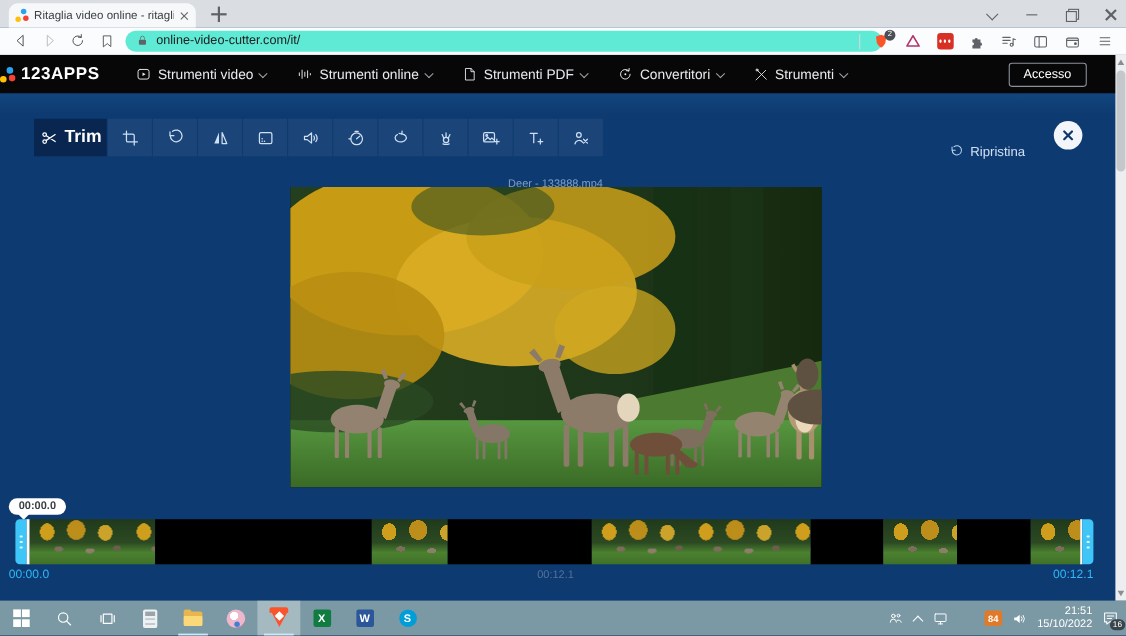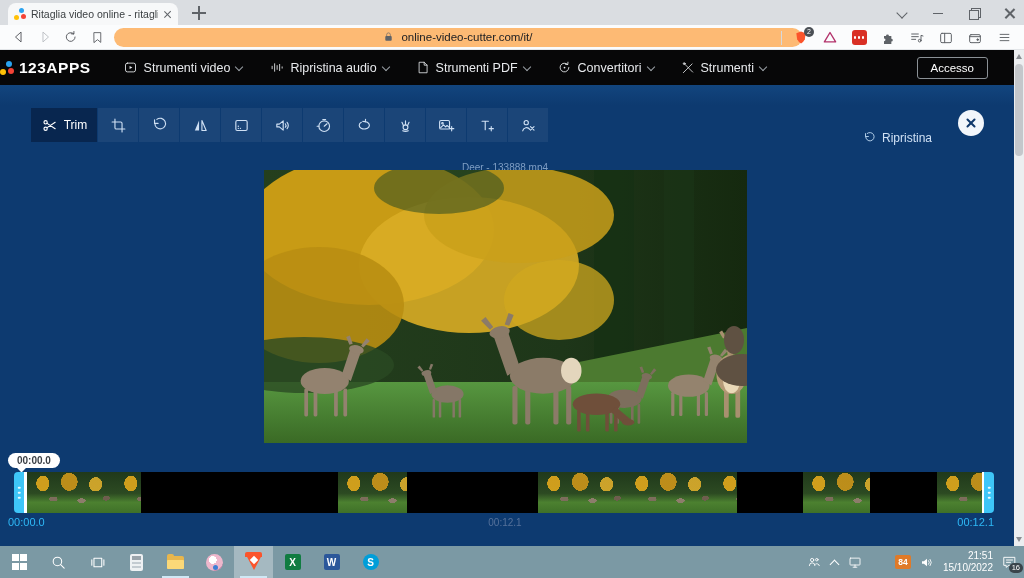--- a/index.html
+++ b/index.html
@@ -28,21 +28,21 @@
   .wc-max::before{content:"";position:absolute;left:3px;top:1px;width:8px;height:8px;border:1.3px solid #5f6368;background:#dadde1;}
   .wc-max::after{content:"";position:absolute;left:1px;top:3px;width:8px;height:8px;border:1.3px solid #5f6368;background:#dadde1;}
   .wc-close::before,.wc-close::after{content:"";position:absolute;left:5px;top:0;width:1.6px;height:13px;background:#5f6368;}
   .wc-close::before{transform:rotate(45deg);}.wc-close::after{transform:rotate(-45deg);}
 
   
   #btoolbar{position:absolute;left:0;top:25px;width:1024px;height:25px;background:#fbfcfd;border-bottom:1px solid #e2e5e8;display:flex;align-items:center;}
   .nav-ic{width:26px;height:20px;display:flex;align-items:center;justify-content:center;}
   .nav-ic svg{stroke:#4a4d52;fill:none;stroke-width:1.5;stroke-linecap:round;stroke-linejoin:round;}
   .nav-ic.disabled svg{stroke:#b7babf;}
-  #urlbar{margin-left:4px;width:688px;height:19px;background:#fdba74;border-radius:10px;display:flex;align-items:center;padding:0 10px;gap:7px;justify-content:center;}
+  #urlbar{margin-left:4px;width:688px;height:19px;background:#5eead4;border-radius:10px;display:flex;align-items:center;padding:0 10px;gap:7px;}
   #urlbar svg{stroke:#5f6368;fill:none;stroke-width:1.4;}
   #url-text{font-size:11.5px;color:#202124;}
   #ext-area{position:absolute;right:10px;top:25px;height:25px;display:flex;align-items:center;gap:9px;}
   .ext{position:relative;width:20px;height:20px;display:flex;align-items:center;justify-content:center;}
   .ext svg{stroke:#5f6368;fill:none;stroke-width:1.5;stroke-linecap:round;stroke-linejoin:round;}
   .badge2{position:absolute;right:-3px;top:-1px;min-width:10px;height:10px;border-radius:5px;background:#4a4f55;color:#fff;font-size:7px;line-height:10px;text-align:center;padding:0 2px;}
   .lp-box{width:15px;height:15px;border-radius:3px;background:#d93025;display:flex;align-items:center;justify-content:center;gap:1.5px;}
   .lp-box i{width:2.4px;height:2.4px;border-radius:50%;background:#fff;}
   .sep{width:1px;height:14px;background:#d5d8db;}
 
@@ -61,21 +61,21 @@
   .chev::before{content:"";position:absolute;left:0;top:1px;width:5px;height:5px;border-right:1.3px solid #9aa0a6;border-bottom:1.3px solid #9aa0a6;transform:rotate(45deg);}
   #signin{position:absolute;right:36px;top:7px;border:1px solid #8b9196;border-radius:3px;color:#fff;font-size:11.5px;padding:4px 13px;cursor:pointer;}
 
   
   #editor{position:absolute;left:0;top:85px;width:1024px;height:461px;background:linear-gradient(#12457e,#0d3a70 20px);}
   #edit-toolbar{position:absolute;left:31px;top:23px;display:flex;gap:1px;}
   .tool{width:40px;height:34px;display:flex;align-items:center;justify-content:center;background:rgba(255,255,255,.06);cursor:pointer;}
   .tool svg{stroke:#cfe0f4;fill:none;stroke-width:1.6;stroke-linecap:round;stroke-linejoin:round;}
   .tool.active{width:66px;gap:6px;background:rgba(2,16,40,.45);}
   .tool.active svg{stroke:#fff;}
-  .trim-label{color:#fff;font-size:12px;font-weight:normal;}
+  .trim-label{color:#fff;font-size:16px;font-weight:bold;}
   #restore-btn{position:absolute;right:92px;top:46px;display:flex;align-items:center;gap:6px;cursor:pointer;}
   #restore-btn svg{stroke:#bcd7f0;fill:none;stroke-width:1.6;stroke-linecap:round;stroke-linejoin:round;}
   #restore-label{color:#cfe0f4;font-size:12px;}
   #close-editor{position:absolute;right:40px;top:25px;width:26px;height:26px;border-radius:50%;background:#f2f6fb;cursor:pointer;}
   #close-editor::before,#close-editor::after{content:"";position:absolute;left:12px;top:7px;width:2px;height:12px;background:#10386b;border-radius:1px;}
   #close-editor::before{transform:rotate(45deg);}#close-editor::after{transform:rotate(-45deg);}
   #filename{position:absolute;left:0;top:77px;width:1010px;text-align:center;color:#7f9ec4;font-size:10px;}
 
   
   #video{position:absolute;left:264px;top:85px;width:483px;height:273px;background:#14240f;cursor:pointer;}
@@ -269,21 +269,21 @@
           <rect x="4" y="5" width="16" height="14" rx="3"></rect>
           <path d="M10.5 9.5 L15 12 L10.5 14.5 Z" fill="#e8eaed" stroke="none"></path>
         </svg>
       <span class="hnav-label">Strumenti video</span>
         <span class="chev"></span>
     </div>
     <div class="hnav">
       <svg width="15" height="15" viewBox="0 0 24 24">
           <path d="M5 10 v4 M9 6 v12 M13 9 v6 M17 7 v10 M21 11 v2"></path>
         </svg>
-      <span class="hnav-label">Ripristina audio</span>
+      <span class="hnav-label">Strumenti online</span>
         <span class="chev"></span>
     </div>
     <div class="hnav">
       <svg width="14" height="15" viewBox="0 0 24 24">
           <path d="M6 3 h8 l5 5 v13 H6 Z"></path>
           <path d="M14 3 v5 h5"></path>
         </svg>
       <span class="hnav-label">Strumenti PDF</span>
         <span class="chev"></span>
     </div>

